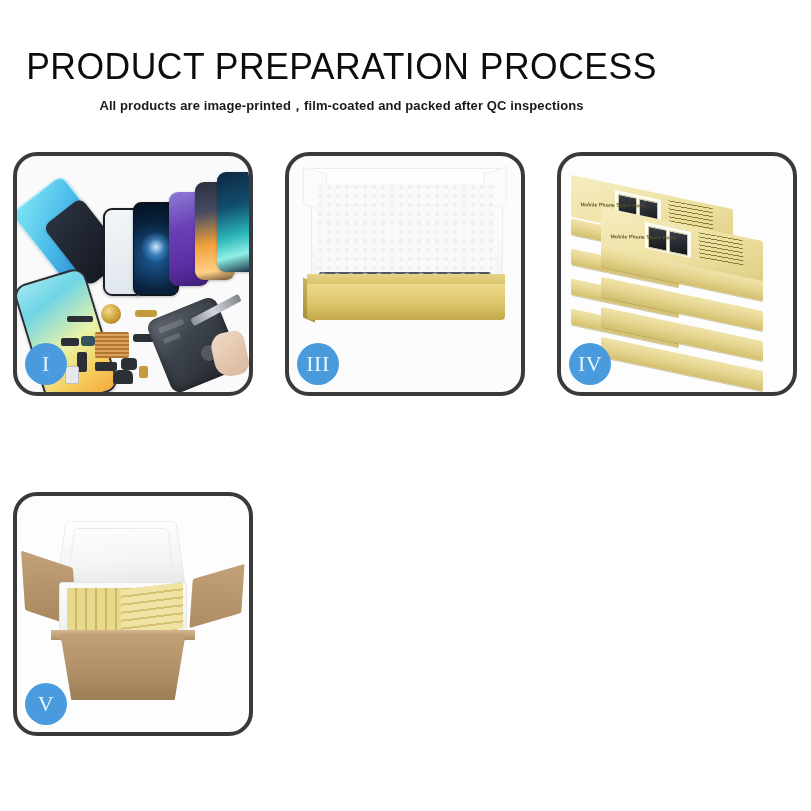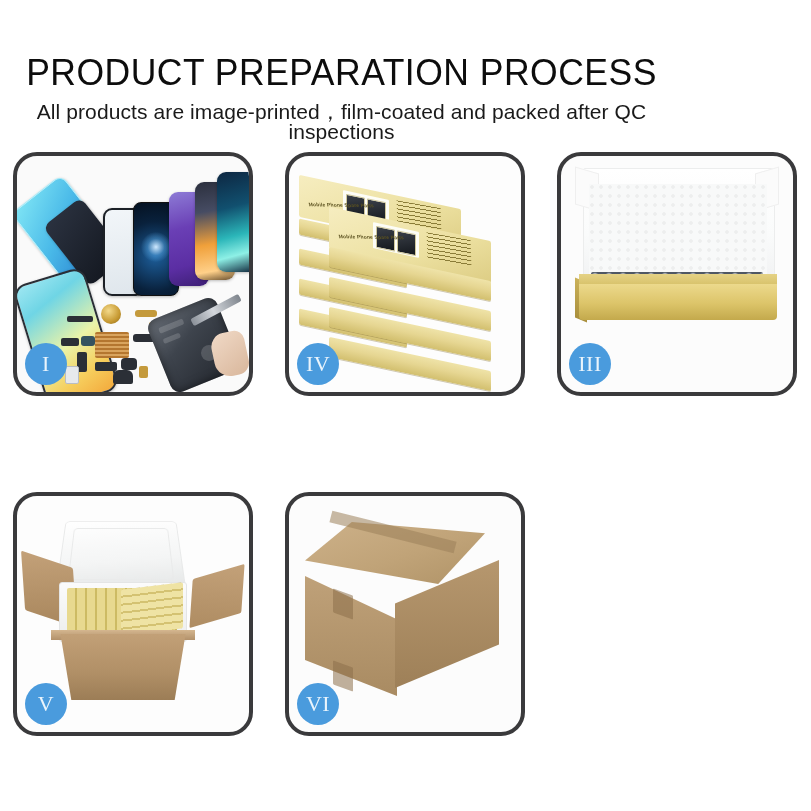--- a/index.html
+++ b/index.html
@@ -8,35 +8,35 @@
   }
   body {
     width: 811px; height: 811px;
     font-family: "Liberation Sans", "DejaVu Sans", sans-serif;
     overflow: hidden;
     position: relative;
   }
   .page { width: 811px; height: 811px; position: relative; background:#fff; }
 
   
-  .header { position:absolute; left:0; top:6px; width:683px; text-align:center; }
+  .header { position:absolute; left:0; top:0; width:683px; text-align:center; }
   .title {
     font-size: 37px;
     letter-spacing: 0.5px;
     color: #0d0d0d;
     font-weight: 400;
     margin-top: 46px;
     line-height: 42px;
     font-family: "Liberation Sans Narrow","Liberation Sans","DejaVu Sans",sans-serif;
     transform: scaleX(0.96);
   }
   .subtitle {
-    font-size: 21px;
+    font-size: 13px;
     color: #1a1a1a;
-    font-weight: 400;
+    font-weight: 700;
     margin-top: 8px;
     line-height: 20px;
     letter-spacing: 0.1px;
   }
 
   
   .grid {
     position:absolute;
     left: 13px; top: 152px;
     width: 785px; height: 588px;
@@ -409,90 +409,79 @@
           <i style="left:40px;top:44px;width:16px;height:16px;border-radius:50%;"></i>
         </div>
         <div class="tweezer"></div>
         <div class="hand"></div>
 
         <div class="badge">I</div>
       </div>
     </div>
 
 
-    <div class="panel p4">
-      <div class="stage">
-        <div class="stack">
-
-          <div class="gbox" style="left:10px;top:74px;width:108px;height:16px;transform:skewY(12deg);"></div>
-          <div class="gbox" style="left:10px;top:104px;width:108px;height:16px;transform:skewY(12deg);"></div>
-          <div class="gbox" style="left:10px;top:134px;width:108px;height:16px;transform:skewY(12deg);"></div>
-          <div class="gbox" style="left:10px;top:164px;width:108px;height:16px;transform:skewY(12deg);"></div>
-
-          <div class="gbox-top" style="left:10px;top:36px;width:162px;height:42px;transform:skewY(12deg);border-radius:2px;">
-            <div class="lcd-card" style="left:44px;top:6px;width:46px;height:26px;">
-              <div class="lcd-img" style="left:3px;top:3px;width:17px;height:20px;"></div>
-              <div class="lcd-img" style="left:24px;top:3px;width:17px;height:20px;"></div>
-            </div>
-            <div class="speclines" style="left:98px;top:4px;width:44px;height:26px;transform:rotate(-2deg);"></div>
-            <div class="lbl" style="left:9px;top:18px;transform:rotate(-11deg);">Mobile Phone Spare Parts</div>
-          </div>
-
-          <div class="gbox-top" style="left:40px;top:68px;width:162px;height:42px;transform:skewY(12deg);border-radius:2px;">
-            <div class="lcd-card" style="left:44px;top:6px;width:46px;height:26px;">
-              <div class="lcd-img" style="left:3px;top:3px;width:17px;height:20px;"></div>
-              <div class="lcd-img" style="left:24px;top:3px;width:17px;height:20px;"></div>
-            </div>
-            <div class="speclines" style="left:98px;top:4px;width:44px;height:26px;transform:rotate(-2deg);"></div>
-            <div class="lbl" style="left:9px;top:18px;transform:rotate(-11deg);">Mobile Phone Spare Parts</div>
-          </div>
-
-          <div class="gbox" style="left:40px;top:108px;width:162px;height:20px;transform:skewY(12deg);"></div>
-          <div class="gbox" style="left:40px;top:138px;width:162px;height:20px;transform:skewY(12deg);"></div>
-          <div class="gbox" style="left:40px;top:168px;width:162px;height:20px;transform:skewY(12deg);"></div>
-          <div class="gbox" style="left:40px;top:198px;width:162px;height:20px;transform:skewY(12deg);"></div>
-        </div>
-        <div class="badge">IV</div>
-      </div>
-    </div>
-
     <div class="panel p3">
       <div class="stage">
         <div class="lid-back"></div>
         <div class="lid-flap-l"></div>
         <div class="lid-flap-r"></div>
         <div class="foam-inner"></div>
         <div class="tray-side"></div>
         <div class="bubblefill"></div>
         <div class="tray-top"></div>
         <div class="tray-front"></div>
         <div class="badge">III</div>
       </div>
     </div>
 
+    <div class="panel p4">
+      <div class="stage">
+        <div class="stack">
+
+          <div class="gbox" style="left:10px;top:74px;width:108px;height:16px;transform:skewY(12deg);"></div>
+          <div class="gbox" style="left:10px;top:104px;width:108px;height:16px;transform:skewY(12deg);"></div>
+          <div class="gbox" style="left:10px;top:134px;width:108px;height:16px;transform:skewY(12deg);"></div>
+          <div class="gbox" style="left:10px;top:164px;width:108px;height:16px;transform:skewY(12deg);"></div>
+
+          <div class="gbox-top" style="left:10px;top:36px;width:162px;height:42px;transform:skewY(12deg);border-radius:2px;">
+            <div class="lcd-card" style="left:44px;top:6px;width:46px;height:26px;">
+              <div class="lcd-img" style="left:3px;top:3px;width:17px;height:20px;"></div>
+              <div class="lcd-img" style="left:24px;top:3px;width:17px;height:20px;"></div>
+            </div>
+            <div class="speclines" style="left:98px;top:4px;width:44px;height:26px;transform:rotate(-2deg);"></div>
+            <div class="lbl" style="left:9px;top:18px;transform:rotate(-11deg);">Mobile Phone Spare Parts</div>
+          </div>
+
+          <div class="gbox-top" style="left:40px;top:68px;width:162px;height:42px;transform:skewY(12deg);border-radius:2px;">
+            <div class="lcd-card" style="left:44px;top:6px;width:46px;height:26px;">
+              <div class="lcd-img" style="left:3px;top:3px;width:17px;height:20px;"></div>
+              <div class="lcd-img" style="left:24px;top:3px;width:17px;height:20px;"></div>
+            </div>
+            <div class="speclines" style="left:98px;top:4px;width:44px;height:26px;transform:rotate(-2deg);"></div>
+            <div class="lbl" style="left:9px;top:18px;transform:rotate(-11deg);">Mobile Phone Spare Parts</div>
+          </div>
+
+          <div class="gbox" style="left:40px;top:108px;width:162px;height:20px;transform:skewY(12deg);"></div>
+          <div class="gbox" style="left:40px;top:138px;width:162px;height:20px;transform:skewY(12deg);"></div>
+          <div class="gbox" style="left:40px;top:168px;width:162px;height:20px;transform:skewY(12deg);"></div>
+          <div class="gbox" style="left:40px;top:198px;width:162px;height:20px;transform:skewY(12deg);"></div>
+        </div>
+        <div class="badge">IV</div>
+      </div>
+    </div>
+
     <div class="panel p5">
       <div class="stage">
         <div class="foamlid"></div>
         <div class="flap-l"></div>
         <div class="flap-r"></div>
         <div class="foambox"></div>
         <div class="goldrows"></div>
         <div class="goldrows2"></div>
         <div class="carton-rim"></div>
         <div class="cartonbody"></div>
         <div class="badge">V</div>
       </div>
     </div>
 
-    <div class="panel p6">
-      <div class="stage">
-        <div class="ct-top"></div>
-        <div class="ct-left"></div>
-        <div class="ct-right"></div>
-        <div class="ct-seam"></div>
-        <div class="ct-tape" style="left:44px;top:96px;transform:skewY(20deg);"></div>
-        <div class="ct-tape" style="left:44px;top:168px;transform:skewY(20deg);"></div>
-        <div class="badge">VI</div>
-      </div>
-    </div>
 
   </div>
 </div>
 
 </body></html>

